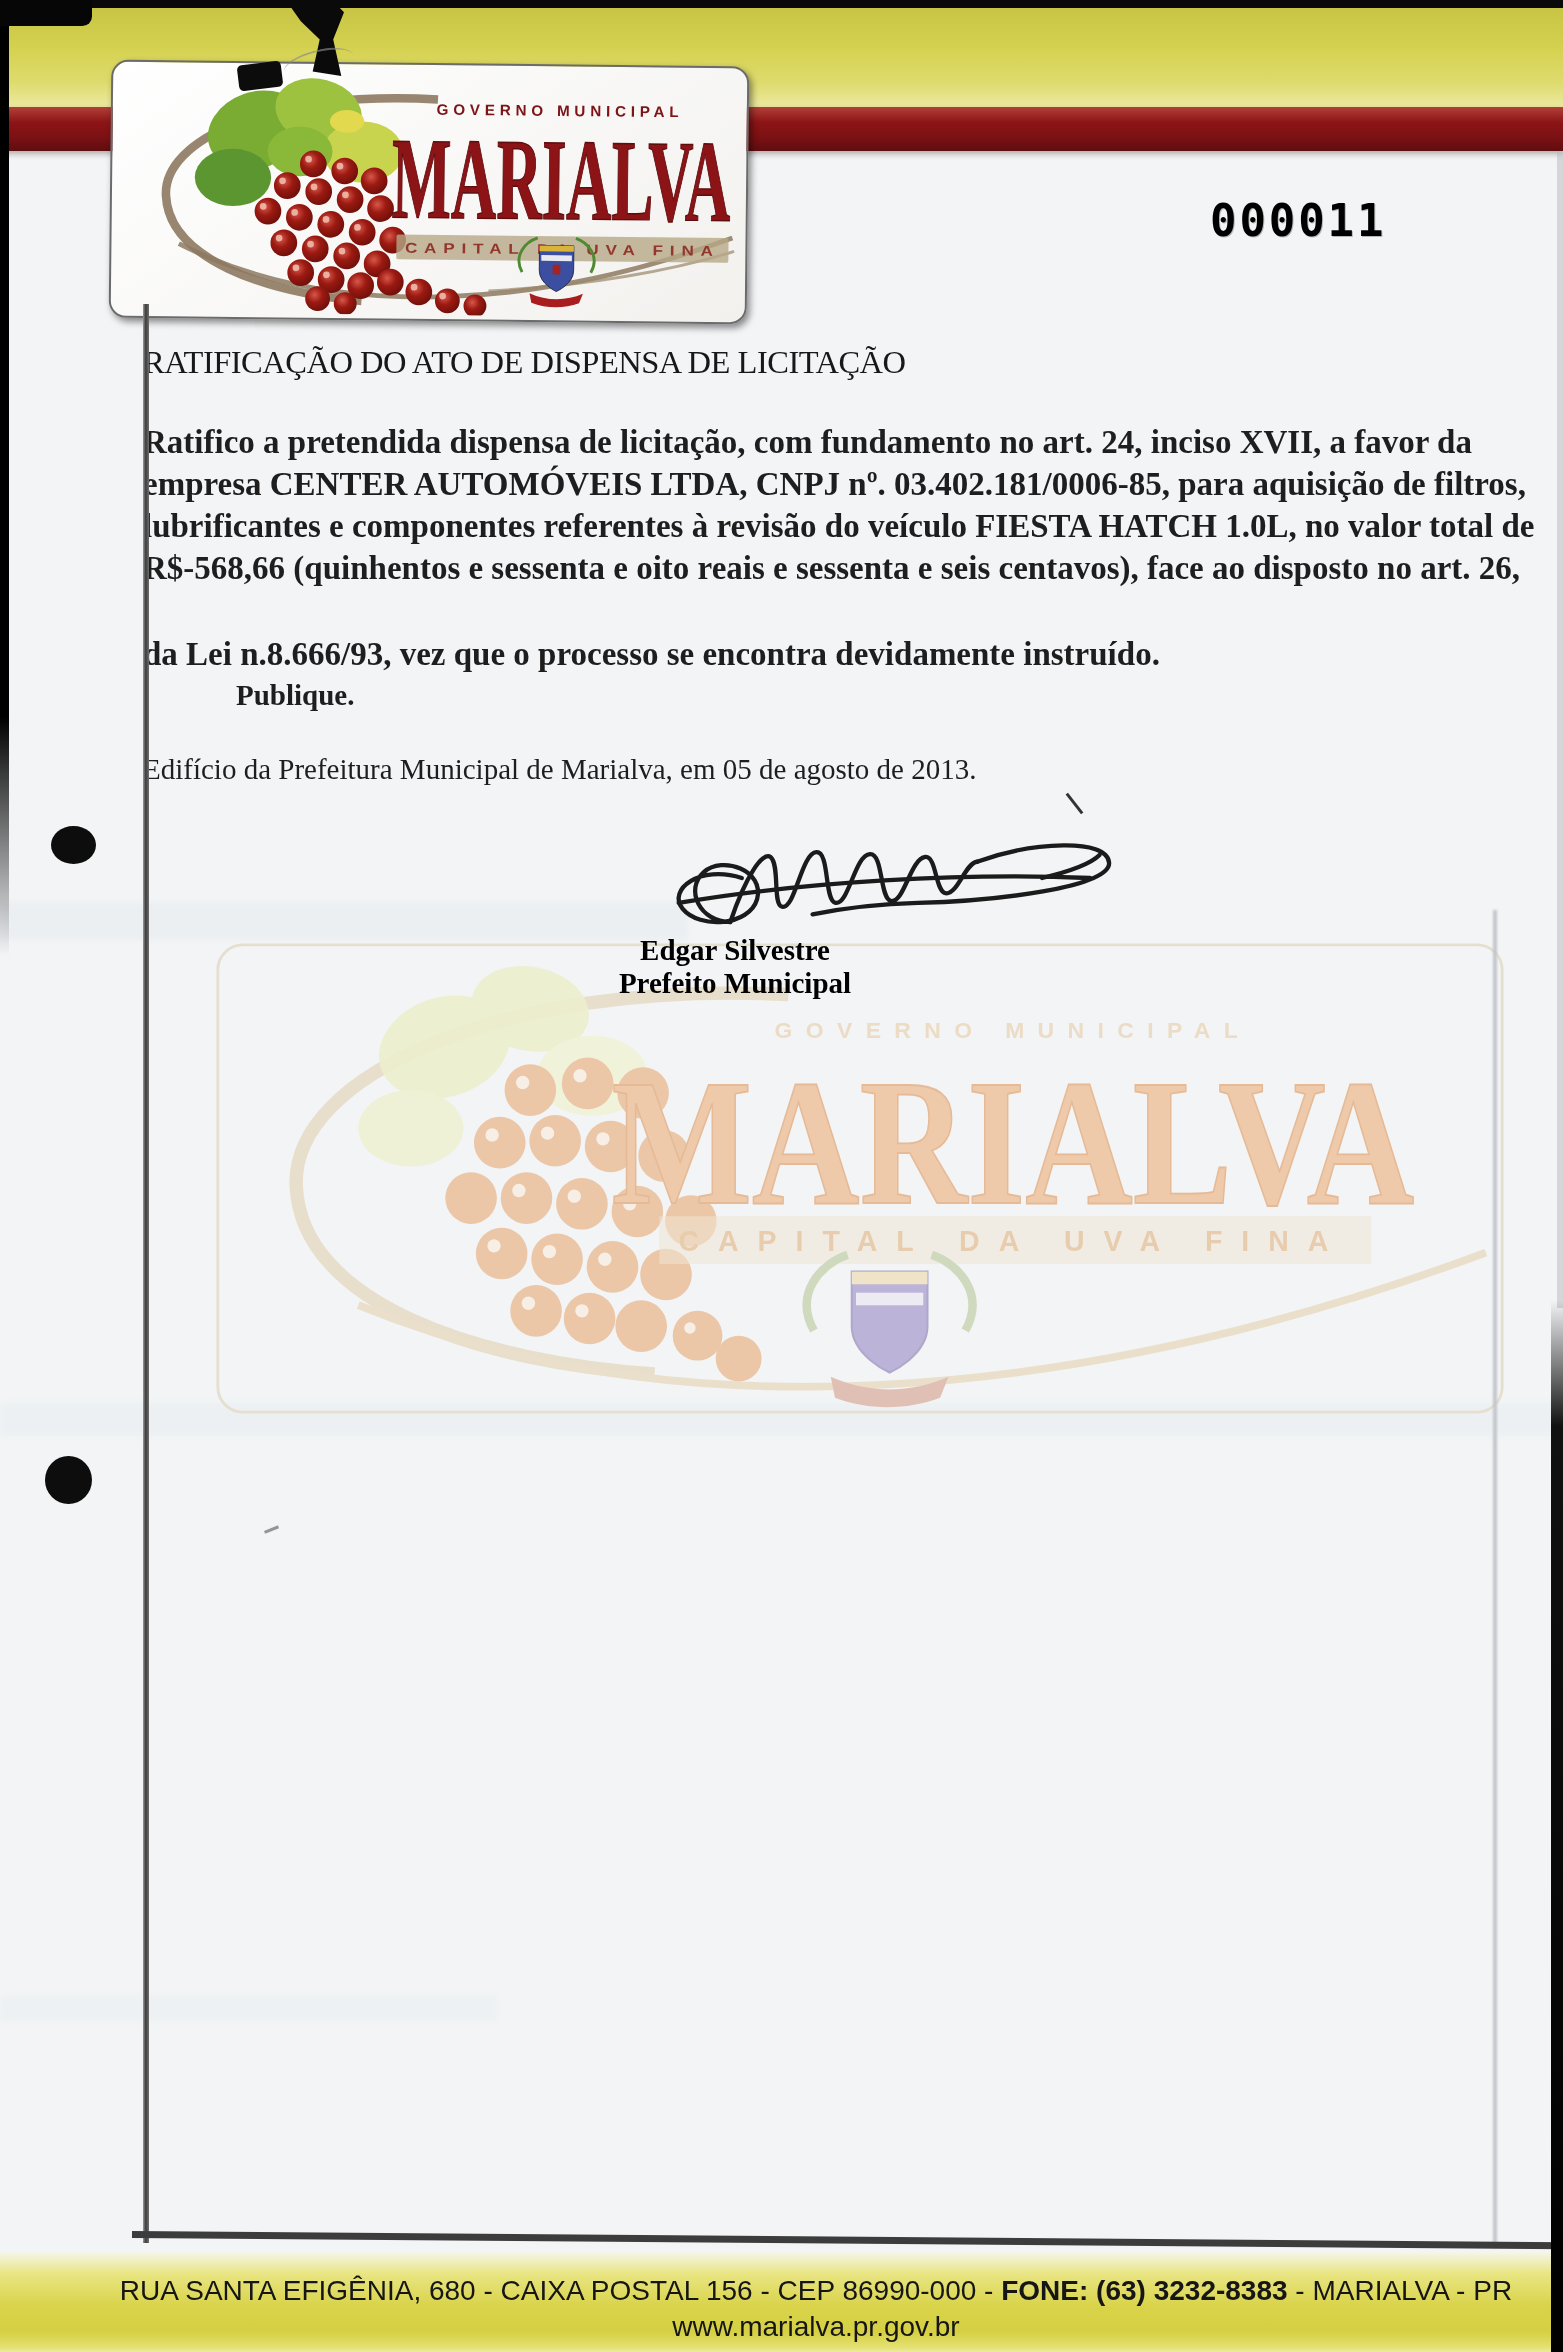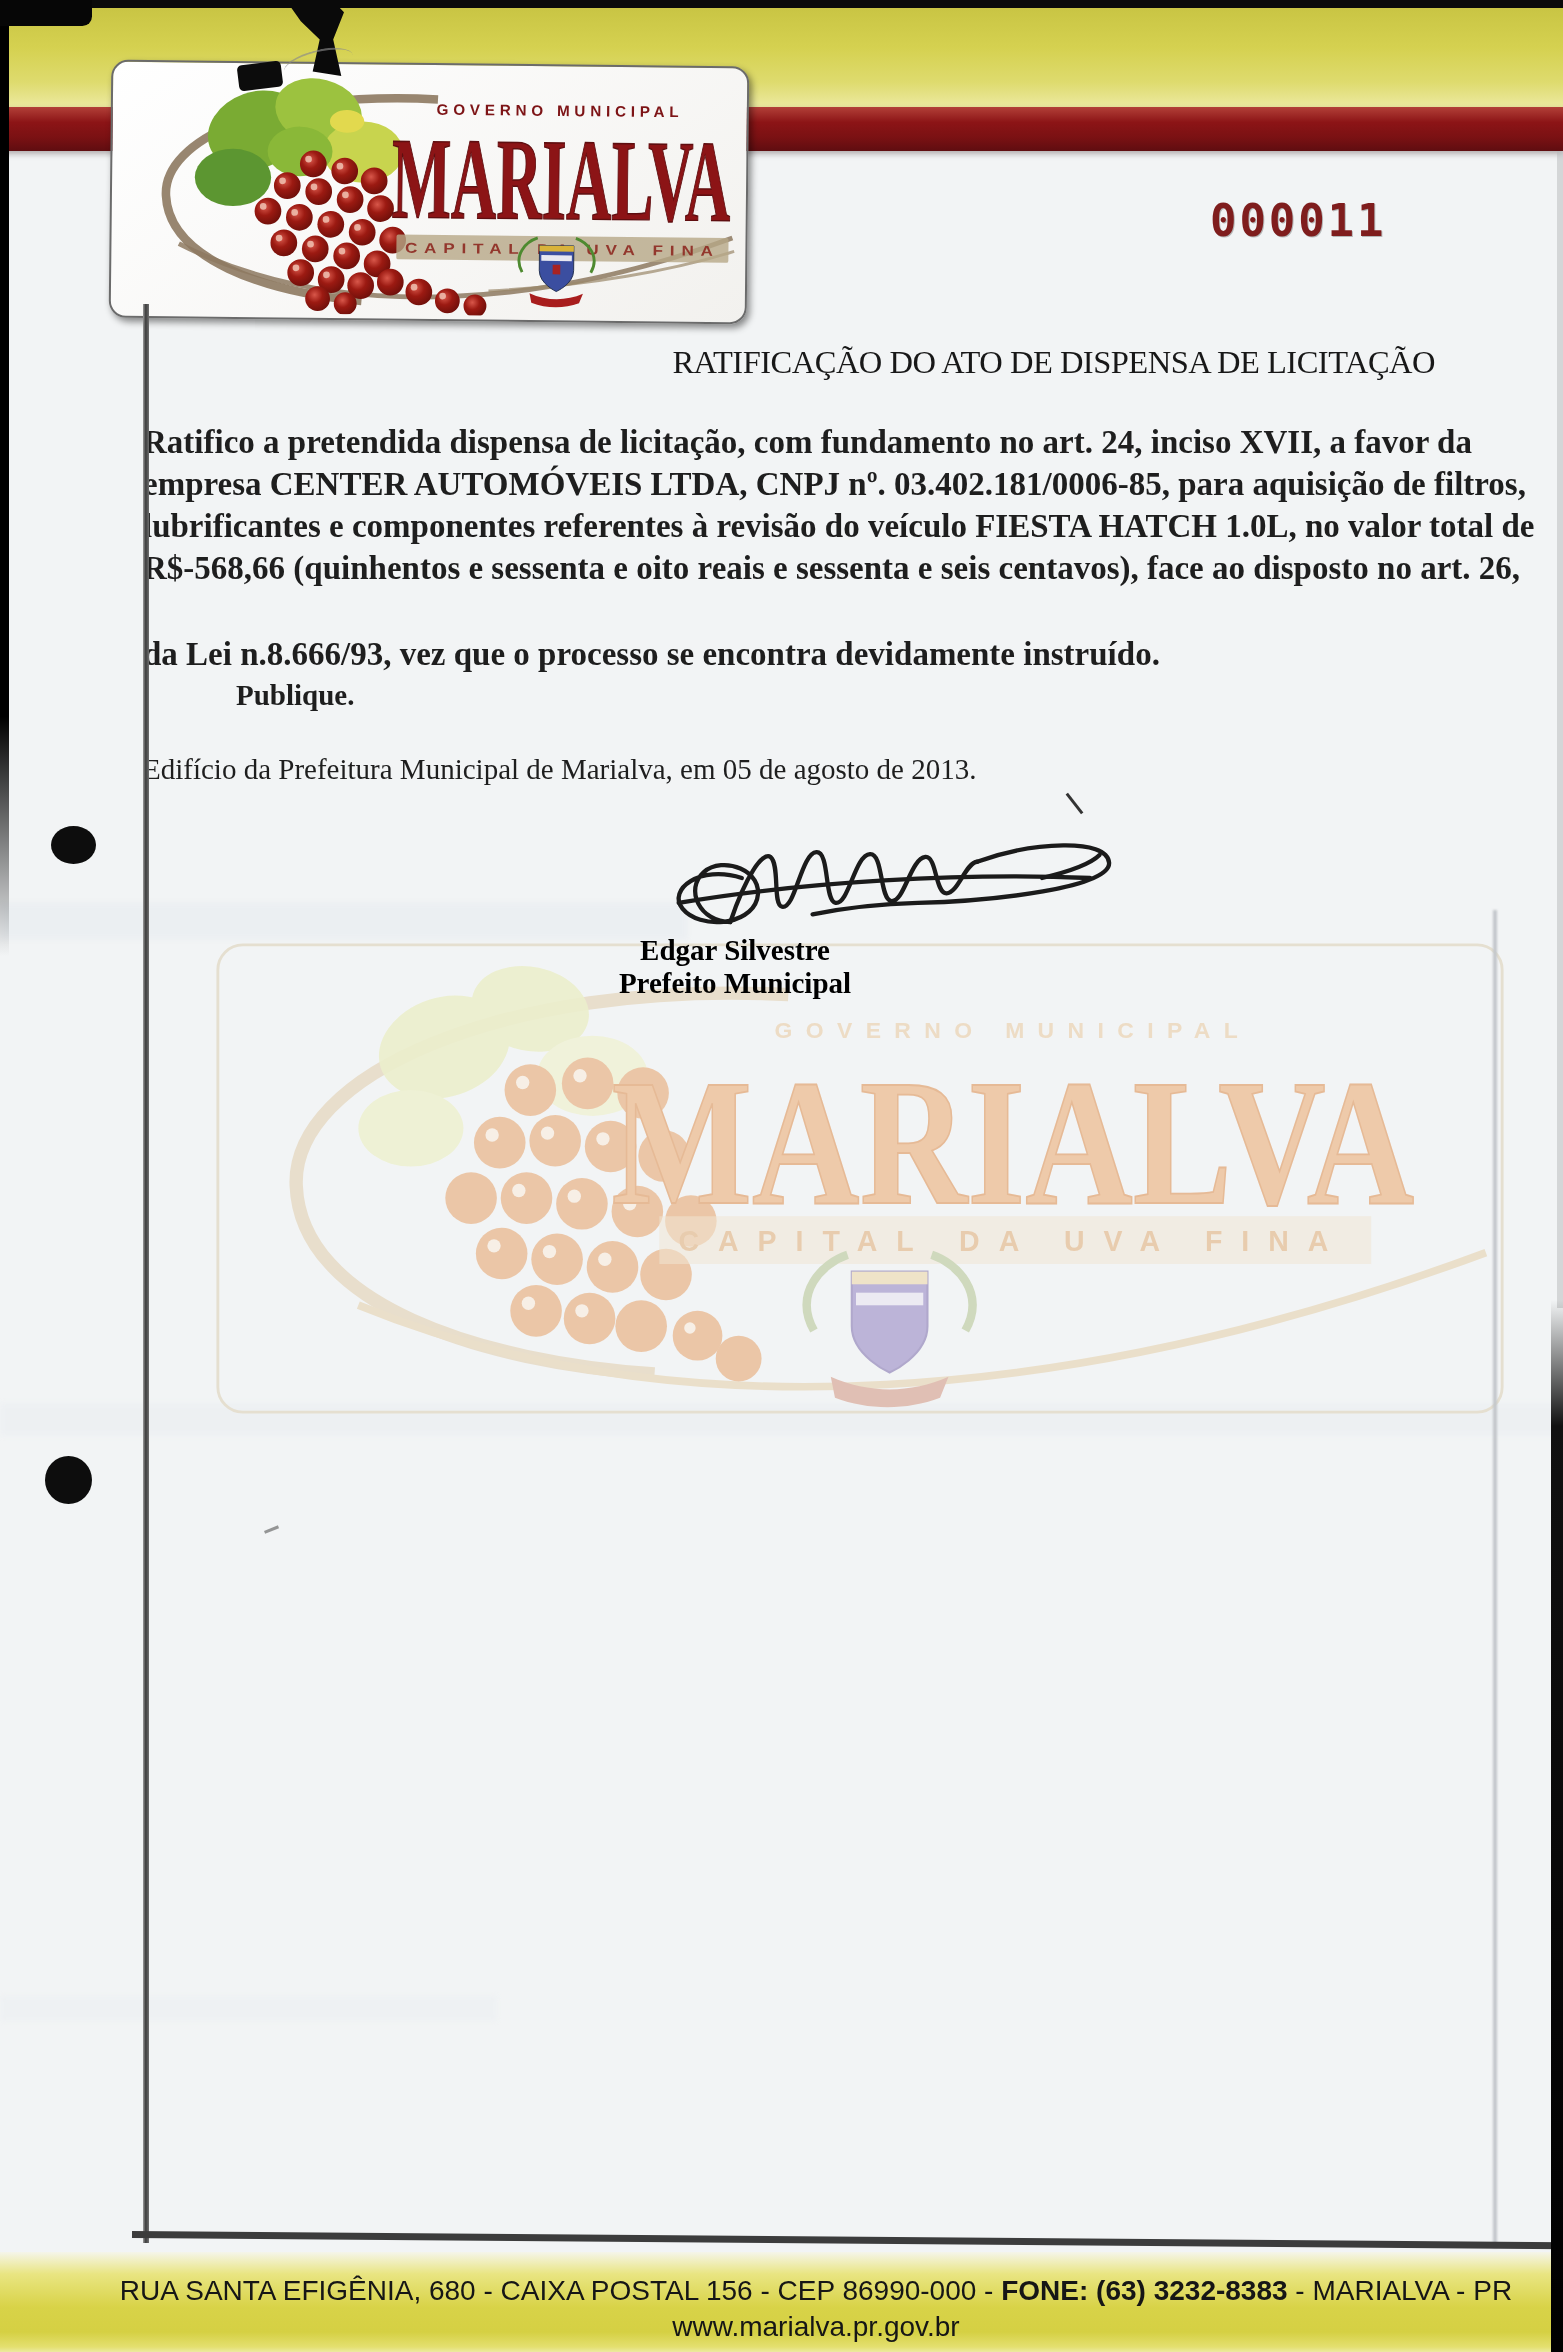--- a/index.html
+++ b/index.html
@@ -23,23 +23,23 @@
   
   #clip-mark{left:290px;top:0;width:54px;height:76px;background:#0a0a0a;z-index:40;
     clip-path:polygon(28% 0,78% 0,100% 16%,80% 52%,95% 100%,42% 94%,55% 52%,20% 28%,0 8%);
     filter:drop-shadow(0 0 6.7px rgba(255,255,255,.9));}
   #staple-mark{left:238px;top:63px;width:44px;height:26px;background:#0c0c0c;border-radius:4.8px;
     transform:rotate(-7deg);z-index:41;}
   #pen-arc{left:283px;top:50px;width:71px;height:25px;border-top:2.9px solid #8a8a8a;border-radius:50%;
     transform:rotate(-14deg);opacity:.65;z-index:41;}
   
   #stamp{left:1210px;top:195px;font-family:"DejaVu Sans Mono",monospace;font-weight:bold;
-    font-size:44px;letter-spacing:2.9px;color:#7f1d1d;z-index:20;text-shadow:1px 1px 0 rgba(0,0,0,.25);}
-  
-  #doc-title{left:143px;top:344px;width:1292px;text-align:right;font-size:32.5px;letter-spacing:-0.5px;
+    font-size:44px;letter-spacing:2.9px;color:#000000;z-index:20;text-shadow:1px 1px 0 rgba(0,0,0,.25);}
+  
+  #doc-title{left:143px;top:344px;width:1292px;text-align:left;font-size:32.5px;letter-spacing:-0.5px;
     color:#181818;z-index:20;}
   #body-block{left:143px;top:421px;width:1292px;z-index:20;}
   .bline{font-size:33px;line-height:42px;text-align:justify;text-align-last:justify;white-space:nowrap;font-weight:bold;}
   .bline.last{text-align-last:left;margin-top:44px;}
   #publish-note{left:236px;top:679px;font-size:29px;z-index:20;font-weight:bold;}
   #date-line{left:143px;top:753px;font-size:29px;z-index:20;}
   #stray-mark{left:1073px;top:791px;width:2.9px;height:25px;background:#333;transform:rotate(-38deg);z-index:20;}
   #pen-speck{left:264px;top:1528px;width:15.3px;height:2.9px;background:#555;transform:rotate(-22deg);opacity:.6;z-index:20;}
   #signature{left:650px;top:809px;z-index:21;}
   #name-block{left:558px;top:934px;width:354px;text-align:center;font-weight:bold;z-index:20;}

